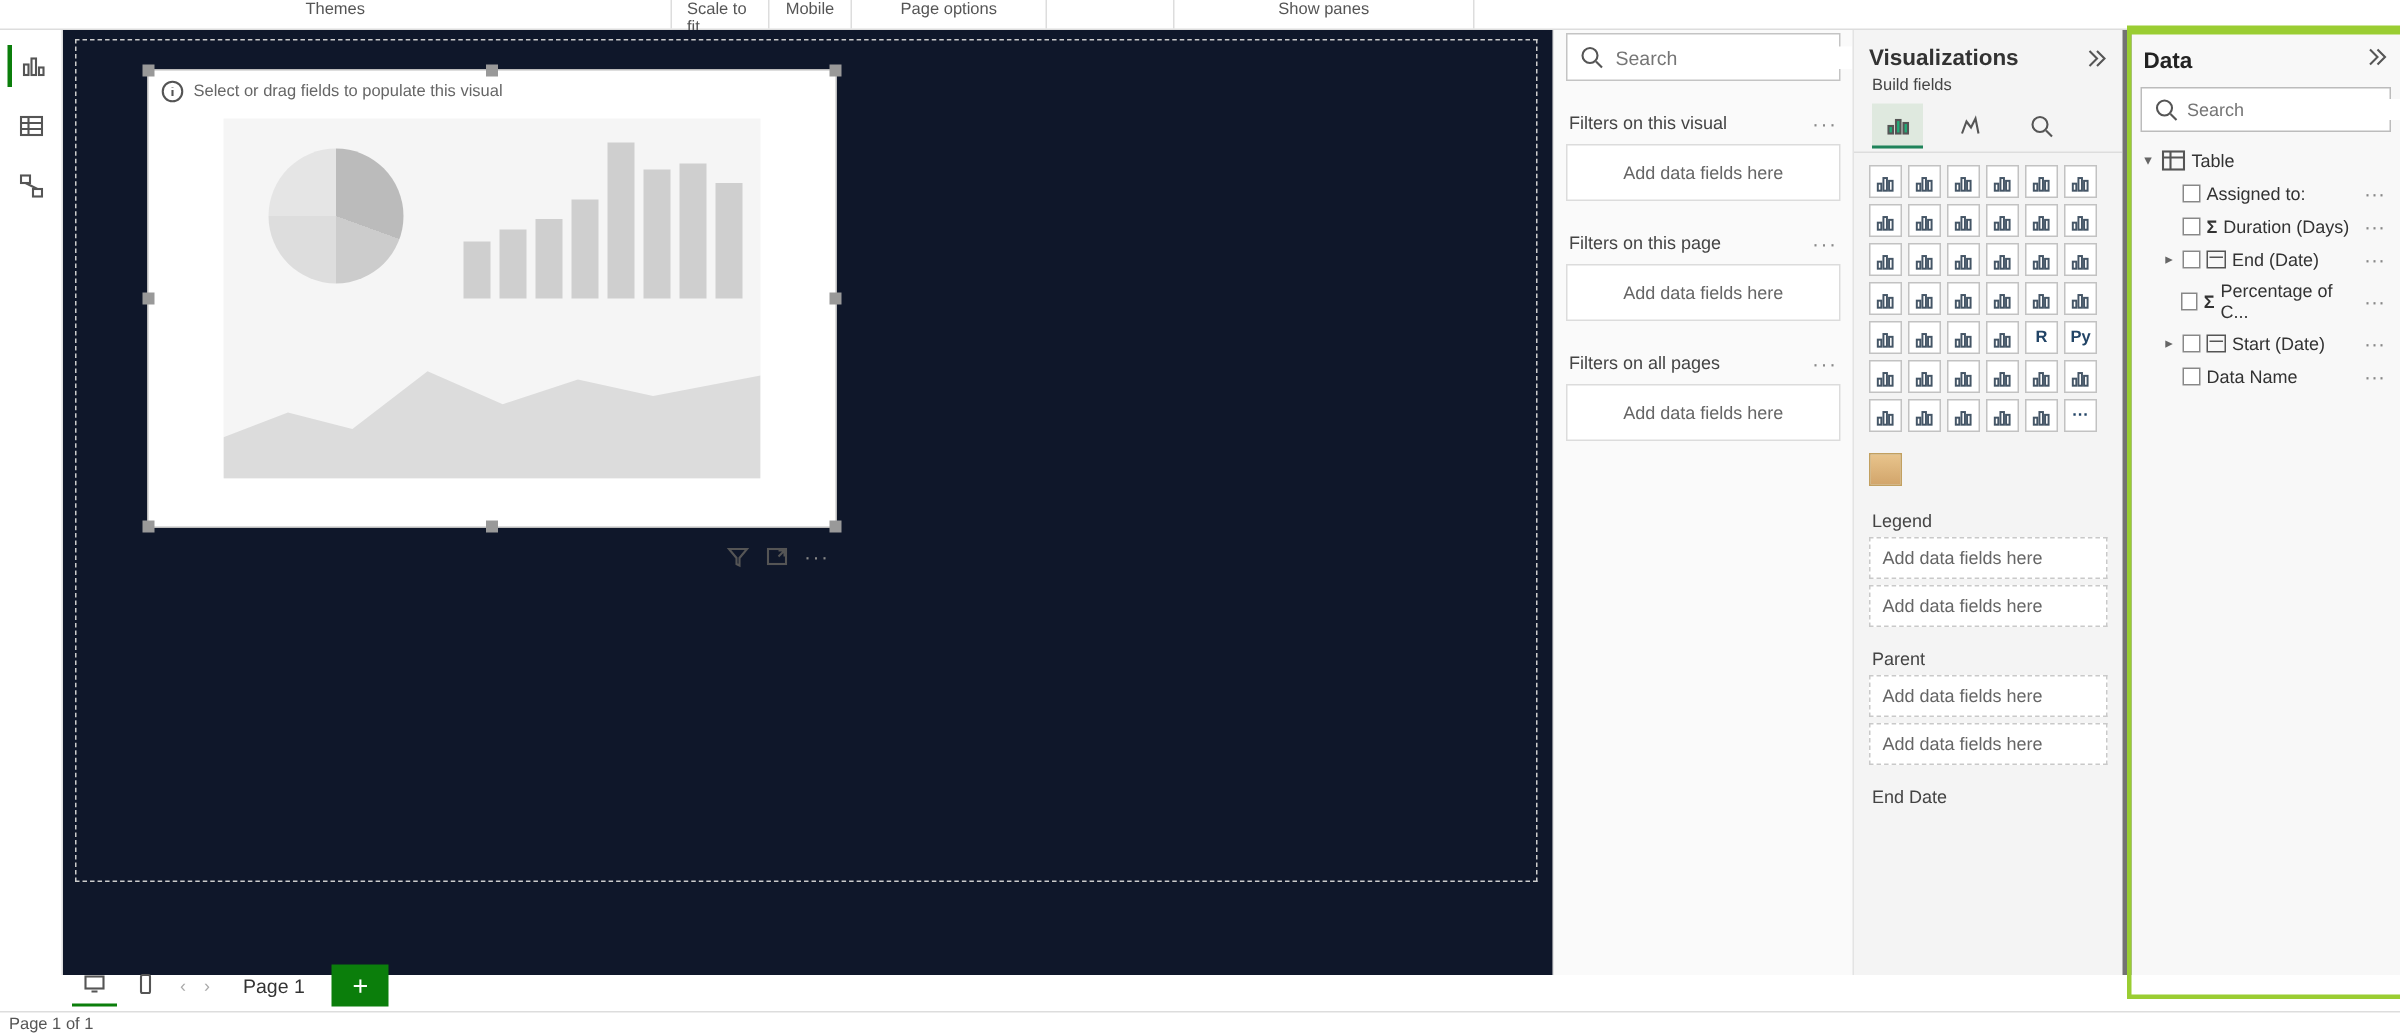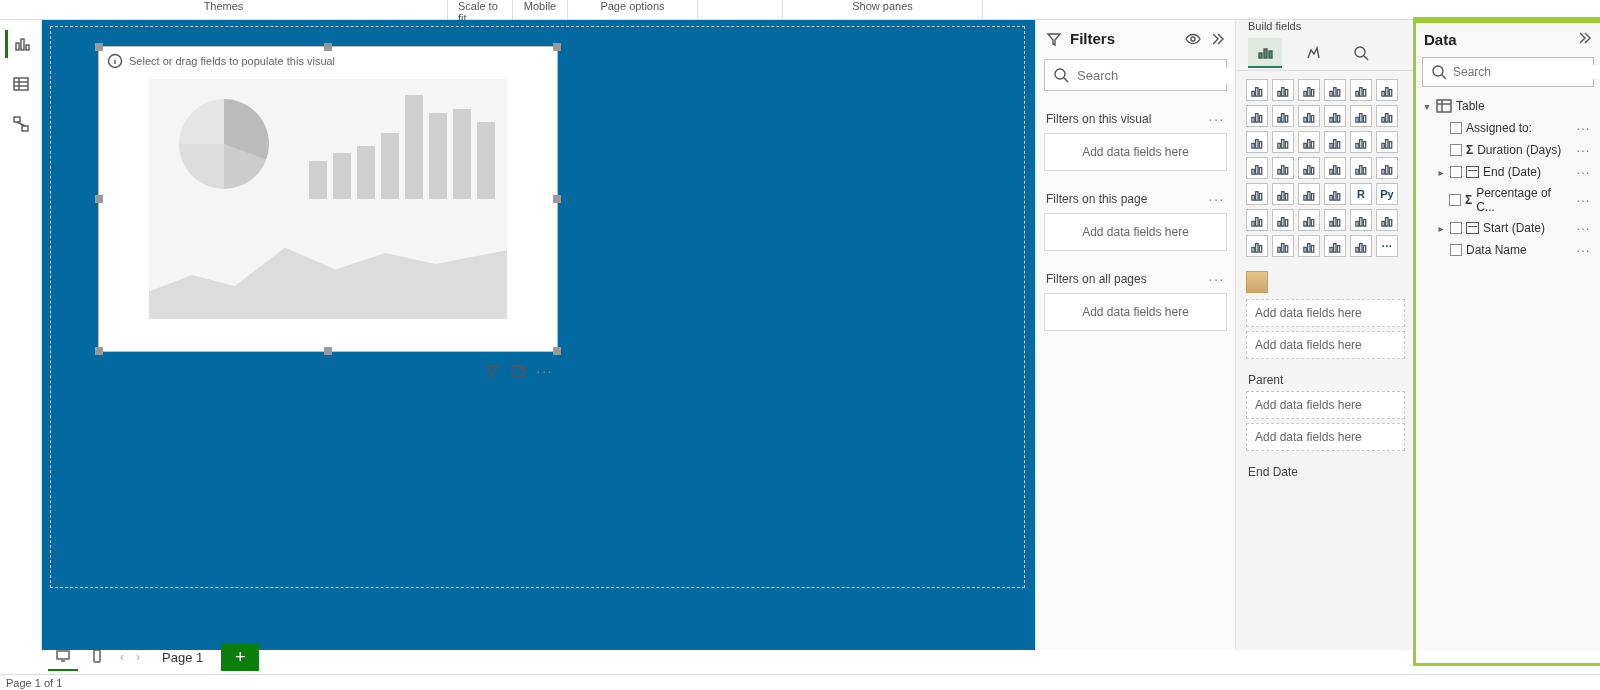--- a/index.html
+++ b/index.html
@@ -17,21 +17,21 @@
 
   
   .main { display: flex; height: 630px; }
 
   
   .left-rail { width: 42px; border-right: 1px solid #ddd; display: flex; flex-direction: column; align-items: center; padding-top: 10px; }
   .left-rail .tool { width: 28px; height: 28px; margin-bottom: 12px; display: flex; align-items: center; justify-content: center; }
   .left-rail .tool.active { border-left: 3px solid #0b7e0b; margin-left: -3px; padding-left: 3px; }
 
   
-  .canvas-wrap { flex: 1; position: relative; background: #0369a1; }
+  .canvas-wrap { flex: 1; position: relative; background: #0f172a; }
   .canvas-dashed { position: absolute; left: 8px; right: 10px; top: 6px; bottom: 62px; border: 1px dashed #ccc; }
   .visual-placeholder { position: absolute; left: 56px; top: 26px; width: 460px; height: 306px; border: 1px solid #bbb; background: #fff; }
   .visual-placeholder .handle { position: absolute; width: 8px; height: 8px; background: #999; }
   .h-tl { left: -4px; top: -4px; } .h-tr { right: -4px; top: -4px; }
   .h-bl { left: -4px; bottom: -4px; } .h-br { right: -4px; bottom: -4px; }
   .h-mt { left: 50%; transform: translateX(-50%); top: -4px; }
   .h-mb { left: 50%; transform: translateX(-50%); bottom: -4px; }
   .h-ml { top: 50%; transform: translateY(-50%); left: -4px; }
   .h-mr { top: 50%; transform: translateY(-50%); right: -4px; }
   .visual-hint { font-size: 11px; color: #666; padding: 6px 8px; display: flex; align-items: center; gap: 6px; }
@@ -64,21 +64,21 @@
   .viz-tab.active { border-bottom: 2px solid #1f845a; background:#dfe9df; }
   .viz-grid { padding: 8px 10px; display:flex; flex-wrap:wrap; gap:4px; }
   .viz-ico { width:22px; height:22px; border:1px solid #c2c2c2; background:#fff; display:flex; align-items:center; justify-content:center; font-size:11px; color:#555; cursor:pointer;}
   .viz-ico svg { width:15px; height:15px; }
   .viz-extra-row { padding:6px 10px; }
   .extra-btn { width:22px; height:22px; background:linear-gradient(180deg,#e8c48c,#d2a56b); border:1px solid #c2a060; }
   .field-label { font-size:12px; color:#444; padding:10px 12px 4px 12px; }
   .field-well { margin:0 10px 4px 10px; height:28px; border:1px dashed #c9c9c9; background:#fff; display:flex; align-items:center; padding:0 8px; font-size:12px; color:#666; }
 
   
-  .pane-data { width: 185px; background:#f8f8f8; border-left:1px solid #737373; position: relative; }
+  .pane-data { width: 185px; background:#f8f8f8; border-left:6px solid #737373; position: relative; }
   .dp-highlight-border { position:absolute; inset:-3px -3px -16px -3px; border:3px solid #9acd32; border-top-width:6px; pointer-events:none; }
   .data-search { margin:4px 6px 8px 6px; height:30px; border:1px solid #bcbcbc; background:#fff; display:flex; align-items:center; padding:0 8px; font-size:12px; gap:6px;}
   .data-search input { border:none; outline:none; flex:1; font-size:12px; }
   .tree { font-size:12px; padding:0 4px; }
   .tree-row { display:flex; align-items:center; gap:4px; padding:3px 2px; color:#333; }
   .tree-row .chev { width:10px; text-align:center; color:#666; font-size:10px;}
   .tree-row .cb { width:12px; height:12px; border:1px solid #888; background:#fff; }
   .tree-row.level1 { padding-left:16px; }
   .tree-row.level1 .chev { visibility:hidden; }
   .tree-row.level1.has-chev .chev { visibility:visible; }
@@ -205,40 +205,20 @@
               <rect x="2" y="3" width="12" height="10"></rect>
               <path d="M9 8l4-4M13 8V4h-4"></path>
             </svg>
           </span>
         <span class="dots">···</span>
       </div>
     </div>
   </div>
 
   <div class="pane pane-filters">
-    <div class="pane-header">
-      <span class="ico">
-          <svg viewBox="0 0 16 16">
-            <path d="M2 3h12l-5 6v5l-2-1v-4z"></path>
-          </svg>
-        </span>
-      <span>Filters</span>
-      <span class="spacer"></span>
-      <span class="ico">
-          <svg viewBox="0 0 16 16">
-            <path d="M1 8s2.5-4.5 7-4.5S15 8 15 8s-2.5 4.5-7 4.5S1 8 1 8z"></path>
-            <circle cx="8" cy="8" r="2"></circle>
-          </svg>
-        </span>
-      <span class="ico">
-          <svg viewBox="0 0 16 16">
-            <path d="M4 3l5 5-5 5M9 3l5 5-5 5"></path>
-          </svg>
-        </span>
-    </div>
     <div class="search-box">
       <span class="ico">
           <svg viewBox="0 0 16 16">
             <circle cx="7" cy="7" r="5"></circle>
             <line x1="11" y1="11" x2="15" y2="15"></line>
           </svg>
         </span>
       <input placeholder="Search" style="">
     </div>
     <div class="filter-section-title">
@@ -258,20 +238,29 @@
     <div class="filter-section-title">
       <span>Filters on all pages</span>
       <span class="dots">···</span>
     </div>
     <div class="drop-well">
         <span>Add data fields here</span>
       </div>
   </div>
 
   <div class="pane pane-viz" style="position:relative;">
+    <div class="pane-viz-header">
+      <span>Visualizations</span>
+      <span style="flex:1"></span>
+      <span class="ico">
+          <svg viewBox="0 0 16 16">
+            <path d="M4 3l5 5-5 5M9 3l5 5-5 5"></path>
+          </svg>
+        </span>
+    </div>
     <div class="build-visual-label">Build fields</div>
     <div class="viz-tabs">
       <div class="viz-tab active">
         <span class="ico">
             <svg viewBox="0 0 16 16">
               <rect x="2" y="9" width="3" height="5" fill="#2a7"></rect>
               <rect x="7" y="5" width="3" height="9" fill="#2a7"></rect>
               <rect x="12" y="7" width="3" height="7" fill="#2a7"></rect>
             </svg>
           </span>
@@ -575,20 +564,21 @@
         </div>
         <div class="viz-ico">
           <span style="font-size:11px;font-weight:bold;color:#246;">···</span>
         </div>
       </div>
     <div class="viz-extra-row">
       <div class="extra-btn"></div>
     </div>
 
     <div id="field-wells">
+        <div class="field-label">Legend</div>
         <div style="position: relative;">
           <div class="field-well">Add data fields here</div>
         </div>
         <div style="position: relative;">
           <div class="field-well">Add data fields here</div>
         </div>
         <div class="field-label">Parent</div>
         <div style="position: relative;">
           <div class="field-well">Add data fields here</div>
         </div>

